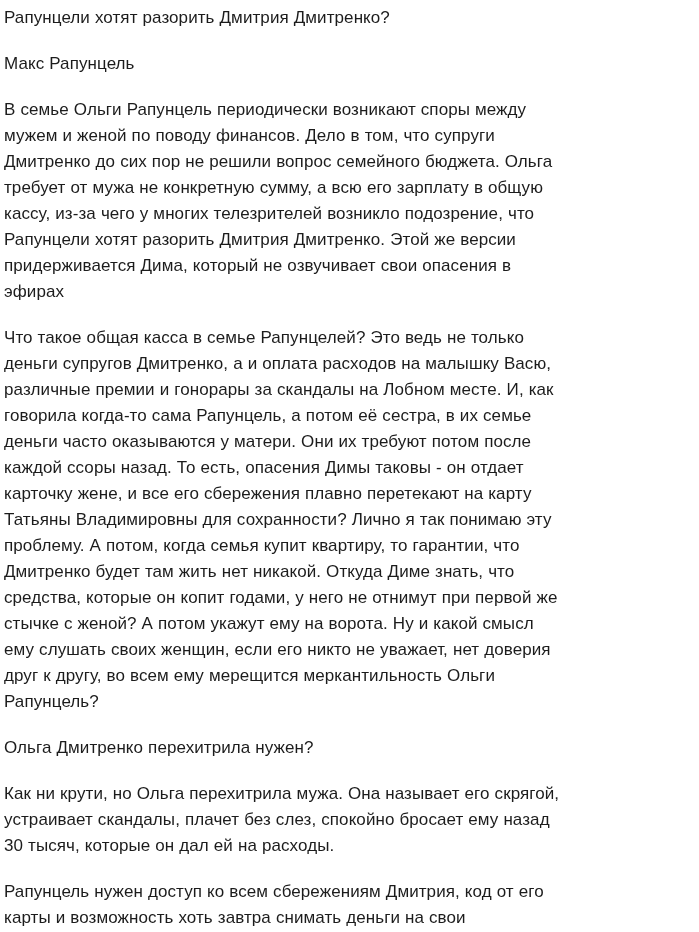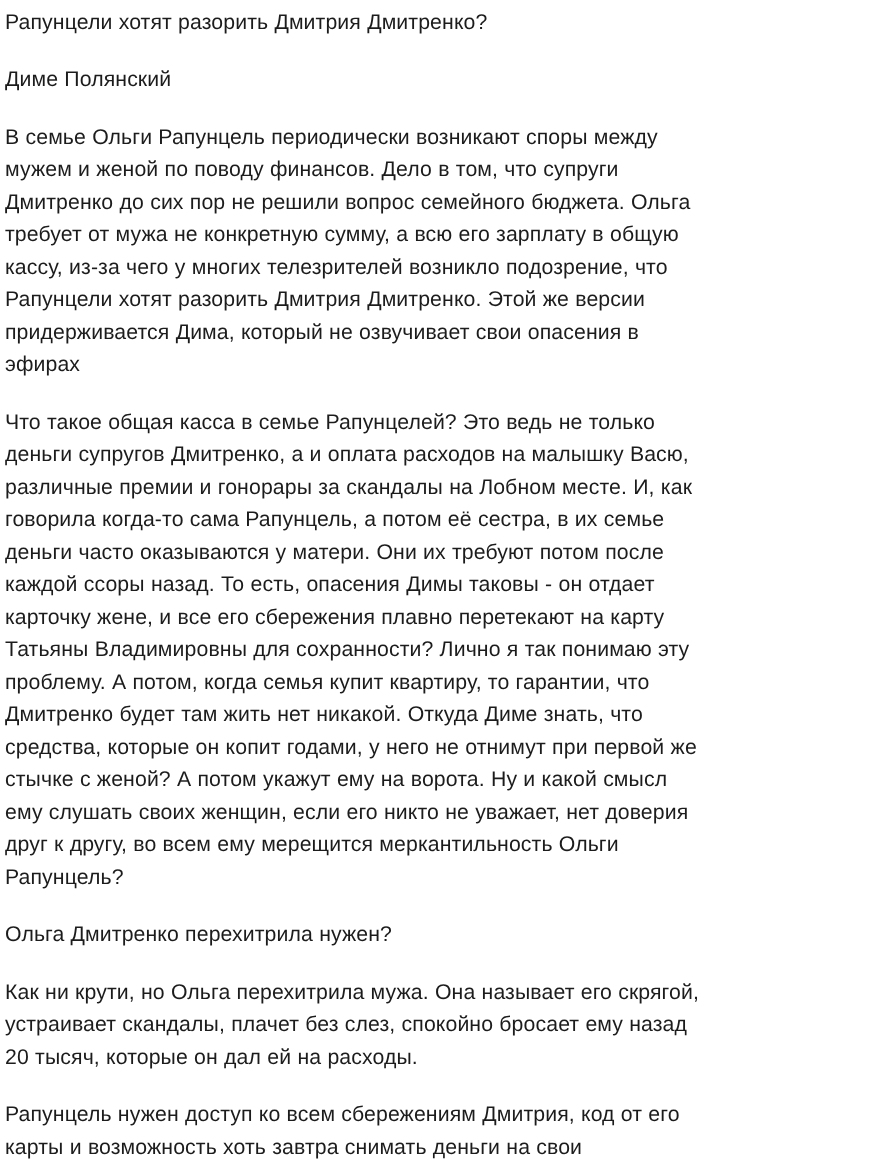--- a/index.html
+++ b/index.html
@@ -44,25 +44,25 @@
   .subhead {
   }
 </style>
 </head>
 <body style="background: rgb(255, 255, 255); color: rgb(28, 28, 28);">
 
 <div id="article">
 
   <p class="block title">Рапунцели хотят разорить Дмитрия Дмитренко?</p>
 
-  <p class="block byline">Диме Полянский</p>
+  <p class="block byline">Макс Рапунцель</p>
 
   <p class="block">В семье Ольги Рапунцель периодически возникают споры между мужем и женой по поводу финансов. Дело в том, что супруги Дмитренко до сих пор не решили вопрос семейного бюджета. Ольга требует от мужа не конкретную сумму, а всю его зарплату в общую кассу, из-за чего у многих телезрителей возникло подозрение, что Рапунцели хотят разорить Дмитрия Дмитренко. Этой же версии придерживается Дима, который не озвучивает свои опасения в эфирах</p>
 
   <p class="block">Что такое общая касса в семье Рапунцелей? Это ведь не только деньги супругов Дмитренко, а и оплата расходов на малышку Васю, различные премии и гонорары за скандалы на Лобном месте. И, как говорила когда-то сама Рапунцель, а потом её сестра, в их семье деньги часто оказываются у матери. Они их требуют потом после каждой ссоры назад. То есть, опасения Димы таковы - он отдает карточку жене, и все его сбережения плавно перетекают на карту Татьяны Владимировны для сохранности? Лично я так понимаю эту проблему. А потом, когда семья купит квартиру, то гарантии, что Дмитренко будет там жить нет никакой. Откуда Диме знать, что средства, которые он копит годами, у него не отнимут при первой же стычке с женой? А потом укажут ему на ворота. Ну и какой смысл ему слушать своих женщин, если его никто не уважает, нет доверия друг к другу, во всем ему мерещится меркантильность Ольги Рапунцель?</p>
 
   <p class="block subhead">Ольга Дмитренко перехитрила нужен?</p>
 
-  <p class="block">Как ни крути, но Ольга перехитрила мужа. Она называет его скрягой, устраивает скандалы, плачет без слез, спокойно бросает ему назад 20 тысяч, которые он дал ей на расходы.</p>
+  <p class="block">Как ни крути, но Ольга перехитрила мужа. Она называет его скрягой, устраивает скандалы, плачет без слез, спокойно бросает ему назад 30 тысяч, которые он дал ей на расходы.</p>
 
   <p class="block">Рапунцель нужен доступ ко всем сбережениям Дмитрия, код от его карты и возможность хоть завтра снимать деньги на свои потребности. Ей нужно всё, а не косметика и караоке, как она заявляет на Лобном месте. Оля отступать не желает и довела уже ситуацию до того, что они делят квартиру, которую ещё не купили, что вы можете посмотреть в этом анонсе . Думаю, что ведущие заставят отца семейства уступить и отдать карту жене. Ну и сколько месяцев после капитуляции Димы Дмитренко продержится их семья за периметром?</p>
 
 </div>
 
 </body></html>

